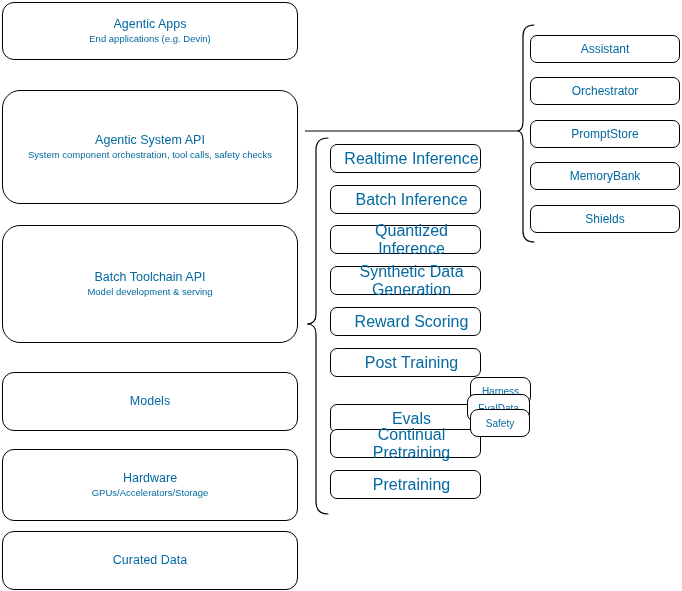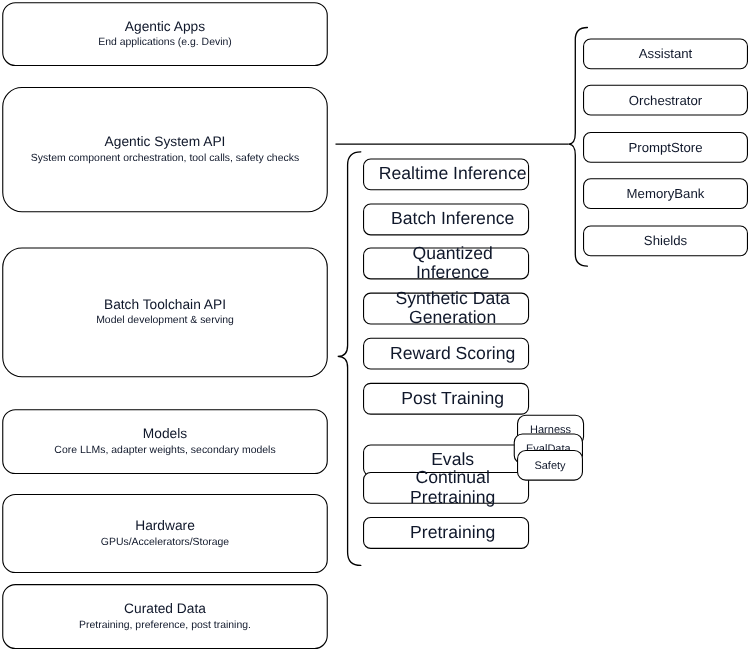--- a/index.html
+++ b/index.html
@@ -2,21 +2,21 @@
 <html><head>
 <meta charset="utf-8">
 <style>
   html, body { margin: 0; padding: 0; background: #ffffff; }
   .canvas {
     position: relative;
     width: 682px;
     height: 591px;
     background: #ffffff;
     font-family: "Liberation Sans", sans-serif;
-    color: #0f172a;
+    color: #0369a1;
     overflow: hidden;
   }
   .connectors {
     position: absolute;
     left: 0; top: 0;
     width: 682px; height: 591px;
     pointer-events: none;
   }
   .node {
     position: absolute;
@@ -70,39 +70,37 @@
   <svg class="connectors" viewBox="0 0 682 591" xmlns="http://www.w3.org/2000/svg">
     <path d="M305 131 L517 131" stroke="#000000" stroke-width="1.2" fill="none"></path>
     <path d="M534 25 Q523 25 523 36 L523 121 Q523 131 517 131 Q523 131 523 141 L523 231 Q523 242 534 242" stroke="#000000" stroke-width="1.2" fill="none" stroke-linecap="round"></path>
     <path d="M328 138 Q316 138 316 150 L316 314 Q316 324 307 324 Q316 324 316 334 L316 502 Q316 514 328 514" stroke="#000000" stroke-width="1.2" fill="none" stroke-linecap="round"></path>
   </svg>
 
   <div class="node lbox" style="top:2px;height:58px">
     <div class="t">Agentic Apps</div>
     <div class="s">End applications (e.g. Devin)</div>
   </div>
-  <div class="node lbox big" style="top:79px;height:114px">
+  <div class="node lbox big" style="top:90px;height:114px">
     <div class="t">Agentic System API</div>
     <div class="s">System component orchestration, tool calls, safety checks</div>
   </div>
   <div class="node lbox big" style="top:225px;height:118px">
     <div class="t">Batch Toolchain API</div>
     <div class="s">Model development &amp; serving</div>
   </div>
   <div class="node lbox" style="top:372px;height:59px">
     <div class="t">Models</div>
-    <div class="s">Core LLMs, adapter weights, secondary models</div>
   </div>
   <div class="node lbox" style="top:449px;height:72px">
     <div class="t">Hardware</div>
     <div class="s">GPUs/Accelerators/Storage</div>
   </div>
   <div class="node lbox" style="top:531px;height:59px">
     <div class="t">Curated Data</div>
-    <div class="s">Pretraining, preference, post training.</div>
   </div>
 
   <div class="node mbox" style="top:144px">Realtime Inference</div>
   <div class="node mbox" style="top:185px">Batch Inference</div>
   <div class="node mbox" style="top:225px">Quantized Inference</div>
   <div class="node mbox" style="top:266px">Synthetic Data Generation</div>
   <div class="node mbox" style="top:307px">Reward Scoring</div>
   <div class="node mbox" style="top:348px">Post Training</div>
   <div class="node mbox" style="top:404px">Evals</div>
   <div class="node mbox" style="top:429px">Continual Pretraining</div>

